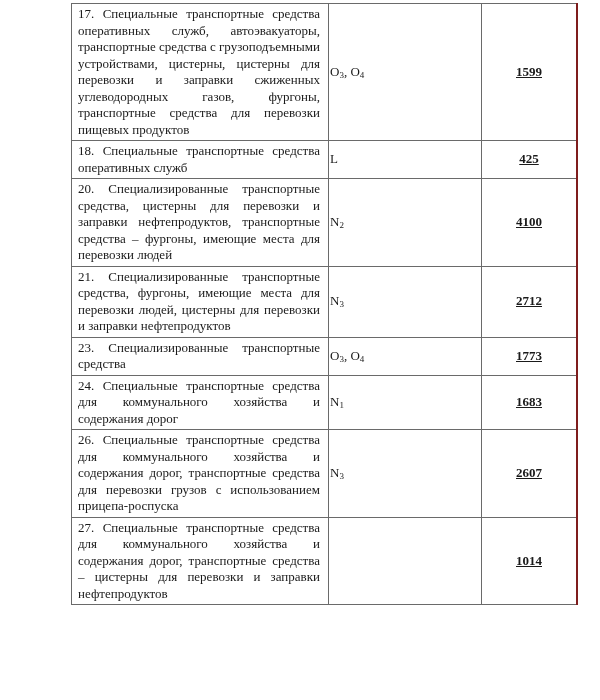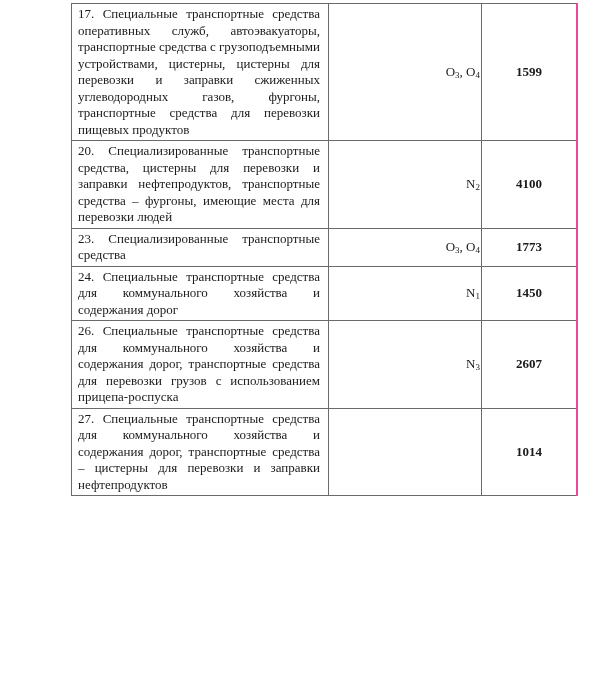--- a/index.html
+++ b/index.html
@@ -8,51 +8,61 @@
   table.doc-table {
     position: absolute; left: 71px; top: 3px;
     width: 507px; border-collapse: collapse; table-layout: fixed;
   }
   table.doc-table td {
     border: 1px solid #6a6a6a; vertical-align: middle;
     font-size: 13px; line-height: 16.5px;
   }
   td.col-desc { width: 242px; padding: 2px 8px 2px 6px; text-align: justify;
                 text-align-last: left; vertical-align: top; }
-  td.col-cat { width: 150px; text-align: right; }
+  td.col-cat { width: 150px; text-align: left; }
   td.col-val { text-align: center; font-weight: bold; }
   td.col-val, td.col-cat { border-right-width: 1px; }
   td.col-cat { border-right: 2px solid #444; }
-  table.doc-table tr td:last-child { border-right: 2px solid #ec4899; }
+  table.doc-table tr td:last-child { border-right: 2px solid #7f1d1d; text-decoration: underline; }
   sub { font-size: 9px; vertical-align: -2px; line-height: 0; }
 </style>
 </head>
 <body>
 
 <table class="doc-table">
   <tbody id="table-body">
     <tr style="height: 118px;">
       <td class="col-desc">17. Специальные транспортные средства оперативных служб, автоэвакуаторы, транспортные средства с грузоподъемными устройствами, цистерны, цистерны для перевозки и заправки сжиженных углеводородных газов, фургоны, транспортные средства для перевозки пищевых продуктов</td>
       <td class="col-cat"><span>O<sub>3</sub>, O<sub>4</sub></span></td>
       <td class="col-val">1599</td>
     </tr>
+    <tr style="height: 33px;">
+      <td class="col-desc">18. Специальные транспортные средства оперативных служб</td>
+      <td class="col-cat"><span>L</span></td>
+      <td class="col-val">425</td>
+    </tr>
     <tr style="height: 78px;">
       <td class="col-desc">20. Специализированные транспортные средства, цистерны для перевозки и заправки нефтепродуктов, транспортные средства – фургоны, имеющие места для перевозки людей</td>
       <td class="col-cat"><span>N<sub>2</sub></span></td>
       <td class="col-val">4100</td>
+    </tr>
+    <tr style="height: 67px;">
+      <td class="col-desc">21. Специализированные транспортные средства, фургоны, имеющие места для перевозки людей, цистерны для перевозки и заправки нефтепродуктов</td>
+      <td class="col-cat"><span>N<sub>3</sub></span></td>
+      <td class="col-val">2712</td>
     </tr>
     <tr style="height: 35px;">
       <td class="col-desc">23. Специализированные транспортные средства</td>
       <td class="col-cat"><span>O<sub>3</sub>, O<sub>4</sub></span></td>
       <td class="col-val">1773</td>
     </tr>
     <tr style="height: 54px;">
       <td class="col-desc">24. Специальные транспортные средства для коммунального хозяйства и содержания дорог</td>
       <td class="col-cat"><span>N<sub>1</sub></span></td>
-      <td class="col-val">1450</td>
+      <td class="col-val">1683</td>
     </tr>
     <tr style="height: 72px; margin-top: 28px;">
       <td class="col-desc">26. Специальные транспортные средства для коммунального хозяйства и содержания дорог, транспортные средства для перевозки грузов с использованием прицепа-роспуска</td>
       <td class="col-cat"><span>N<sub>3</sub></span></td>
       <td class="col-val">2607</td>
     </tr>
     <tr style="height: 71px;">
       <td class="col-desc">27. Специальные транспортные средства для коммунального хозяйства и содержания дорог, транспортные средства – цистерны для перевозки и заправки нефтепродуктов</td>
       <td class="col-cat"></td>
       <td class="col-val">1014</td>

